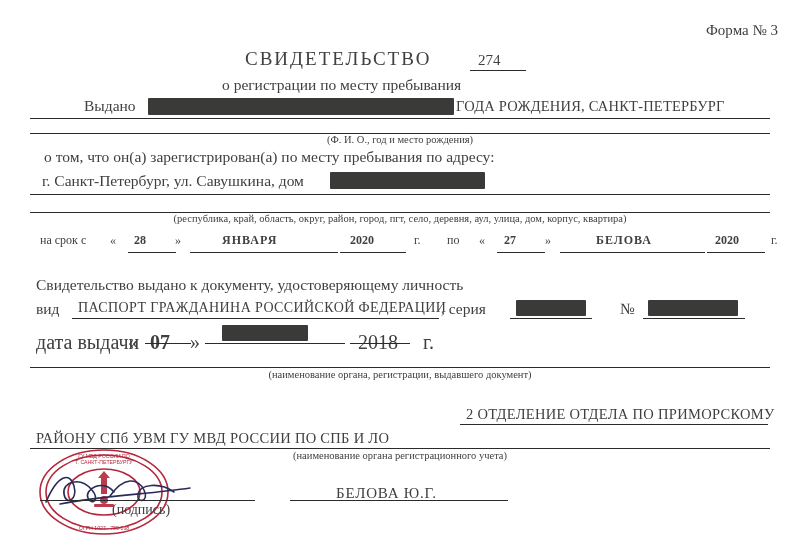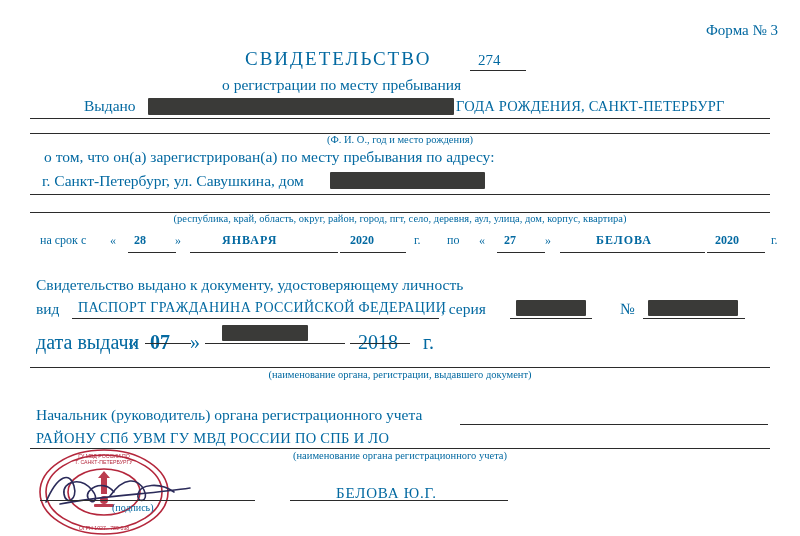--- a/index.html
+++ b/index.html
@@ -6,21 +6,21 @@
     margin: 0;
     padding: 0;
     background: #ffffff;
   }
   #page {
     position: relative;
     width: 800px;
     height: 536px;
     background: #ffffff;
     font-family: "Liberation Serif", serif;
-    color: #0369a1;
+    color: #404040;
     overflow: hidden;
   }
   .abs { position: absolute; }
   .redact {
     background: #3a3a38;
     display: inline-block;
     vertical-align: middle;
     height: 15px;
     border-radius: 1px;
   }
@@ -106,21 +106,21 @@
   .chief-row2 { top: 430px; left: 36px; font-size: 15.5px; letter-spacing: 0.3px; }
   .sig-name { top: 485px; left: 336px; font-size: 15px; letter-spacing: 0.8px; }
   .stamp {
     left: 36px;
     top: 444px;
     width: 136px;
     height: 92px;
   }
   .stamp svg { display: block; }
   .sig-scribble { left: 40px; top: 468px; }
-  .small-cap { font-size: 10px; }
+  .small-cap { font-size: 14px; }
 </style>
 </head>
 <body>
 
 <div id="page">
 
   <div class="abs form-no">Форма № 3</div>
 
   <div class="abs title">СВИДЕТЕЛЬСТВО</div>
   <div class="abs cert-number">274</div>
@@ -183,21 +183,21 @@
   <div class="line" style="top:343px; left:145px; width:46px;"></div>
   <div class="abs redact" style="top:325px; left:222px; width:86px; height:16px;"></div>
   <div class="line" style="top:343px; left:205px; width:140px;"></div>
   <div class="abs doc-row3" style="left:358px; font-weight:normal;">2018</div>
   <div class="line" style="top:343px; left:350px; width:60px;"></div>
   <div class="abs doc-row3" style="left:423px;">г.</div>
 
   <div class="line rule" style="top:367px;"></div>
   <div class="abs caption" style="top:369px;">(наименование органа, регистрации, выдавшего документ)</div>
 
-  <div class="abs chief-row">Начальник (руководитель) органа регистрационного учета</div>
+  <div class="abs chief-row" style="left:466px; font-size:14.5px; letter-spacing:0.3px;">2 ОТДЕЛЕНИЕ ОТДЕЛА  ПО ПРИМОРСКОМУ</div>
   <div class="line" style="top:424px; left:460px; width:308px;"></div>
   <div class="abs chief-row2" style="font-size:14.5px;">РАЙОНУ СПб УВМ  ГУ  МВД  РОССИИ  ПО  СПБ  И  ЛО</div>
   <div class="line rule" style="top:448px;"></div>
   <div class="abs caption" style="top:450px;">(наименование органа регистрационного учета)</div>
 
   <div class="abs stamp">
     <svg width="136" height="92" viewBox="0 0 136 92">
       <g fill="none" stroke="#b4273c" stroke-width="1.6">
         <ellipse cx="68" cy="48" rx="64" ry="42"></ellipse>
         <ellipse cx="68" cy="48" rx="58" ry="37"></ellipse>

